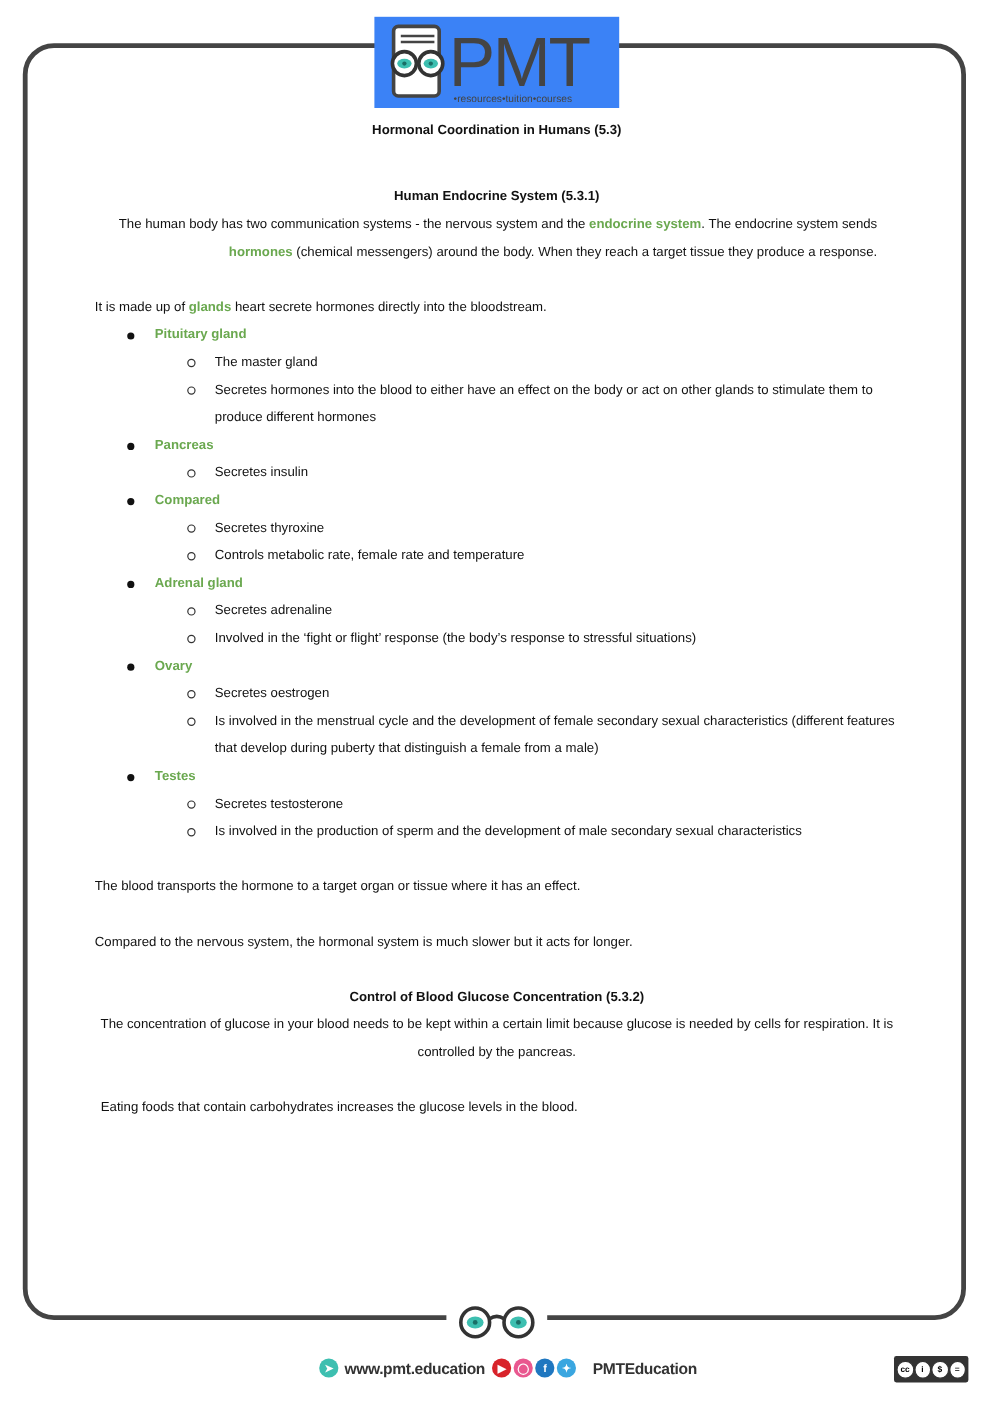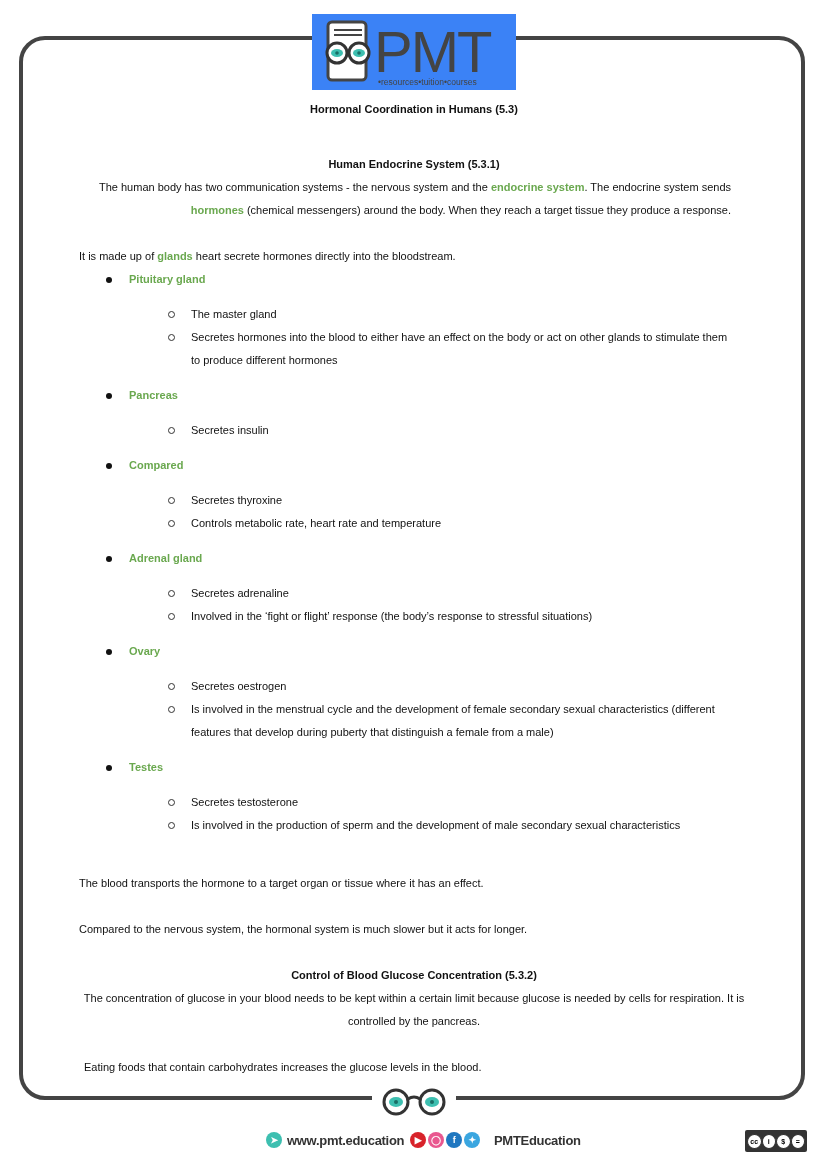--- a/index.html
+++ b/index.html
@@ -13,21 +13,21 @@
     .content { position: absolute; left: 79px; top: 98px; width: 670px; font-size: 11px; line-height: 23px; }
     .center { text-align: center; }
     .title { font-weight: bold; text-align: center; margin: 0; }
     .sub-title { font-weight: bold; text-align: center; margin: 0; }
     p { margin: 0; }
     .gap { height: 23px; }
     .green-b { color: #6aa84f; font-weight: bold; }
     ul.glands { list-style: none; margin: 0; padding: 0; }
     ul.glands > li { position: relative; padding-left: 50px; }
     ul.glands > li > .bullet { position: absolute; left: 27px; top: 9px; width: 6px; height: 6px; background: #111; border-radius: 50%; }
-    ul.sub { list-style: none; margin: 12px; padding: 0; }
+    ul.sub { list-style: none; margin: 0; padding: 0; }
     ul.sub > li { position: relative; padding-left: 50px; }
     ul.sub > li > .bullet { position: absolute; left: 27px; top: 8px; width: 5px; height: 5px; border: 1px solid #333; border-radius: 50%; }
     .footer { position: absolute; top: 1130px; left: 0; width: 828px; height: 24px; }
     .footer .web { position: absolute; left: 266px; top: 2px; display: flex; align-items: center; gap: 5px; font-size: 13px; color: #333; font-weight: bold; letter-spacing: -0.3px; }
     .footer .social { position: absolute; left: 410px; top: 2px; display: flex; align-items: center; gap: 2px; font-size: 13px; color: #333; font-weight: bold; letter-spacing: -0.3px; }
     .dot { width: 16px; height: 16px; border-radius: 50%; display: inline-flex; align-items: center; justify-content: center; color: #fff; font-size: 9px; font-weight: bold; }
     .cc { position: absolute; left: 745px; top: 1130px; width: 62px; height: 22px; background: #333; border-radius: 2px; display: flex; align-items: center; justify-content: space-around; padding: 0 2px; box-sizing: border-box; }
     .cc span { width: 13px; height: 13px; border-radius: 50%; background: #fff; border: 1px solid #333; font-size: 7px; color: #000; display: flex; align-items: center; justify-content: center; font-weight: bold; }
   </style>
 </head>
@@ -71,21 +71,21 @@
       </ul>
     </li>
     <li><span class="bullet"></span><span class="green-b">Pancreas</span>
       <ul class="sub">
         <li><span class="bullet"></span><span>Secretes insulin</span></li>
       </ul>
     </li>
     <li><span class="bullet"></span><span class="green-b">Compared</span>
       <ul class="sub">
         <li><span class="bullet"></span><span>Secretes thyroxine</span></li>
-        <li><span class="bullet"></span><span>Controls metabolic rate, heart rate and temperature</span></li>
+        <li><span class="bullet"></span><span>Controls metabolic rate, female rate and temperature</span></li>
       </ul>
     </li>
     <li><span class="bullet"></span><span class="green-b">Adrenal gland</span>
       <ul class="sub">
         <li><span class="bullet"></span><span>Secretes adrenaline</span></li>
         <li><span class="bullet"></span><span>Involved in the ‘fight or flight’ response (the body’s response to stressful situations)</span></li>
       </ul>
     </li>
     <li><span class="bullet"></span><span class="green-b">Ovary</span>
       <ul class="sub">

